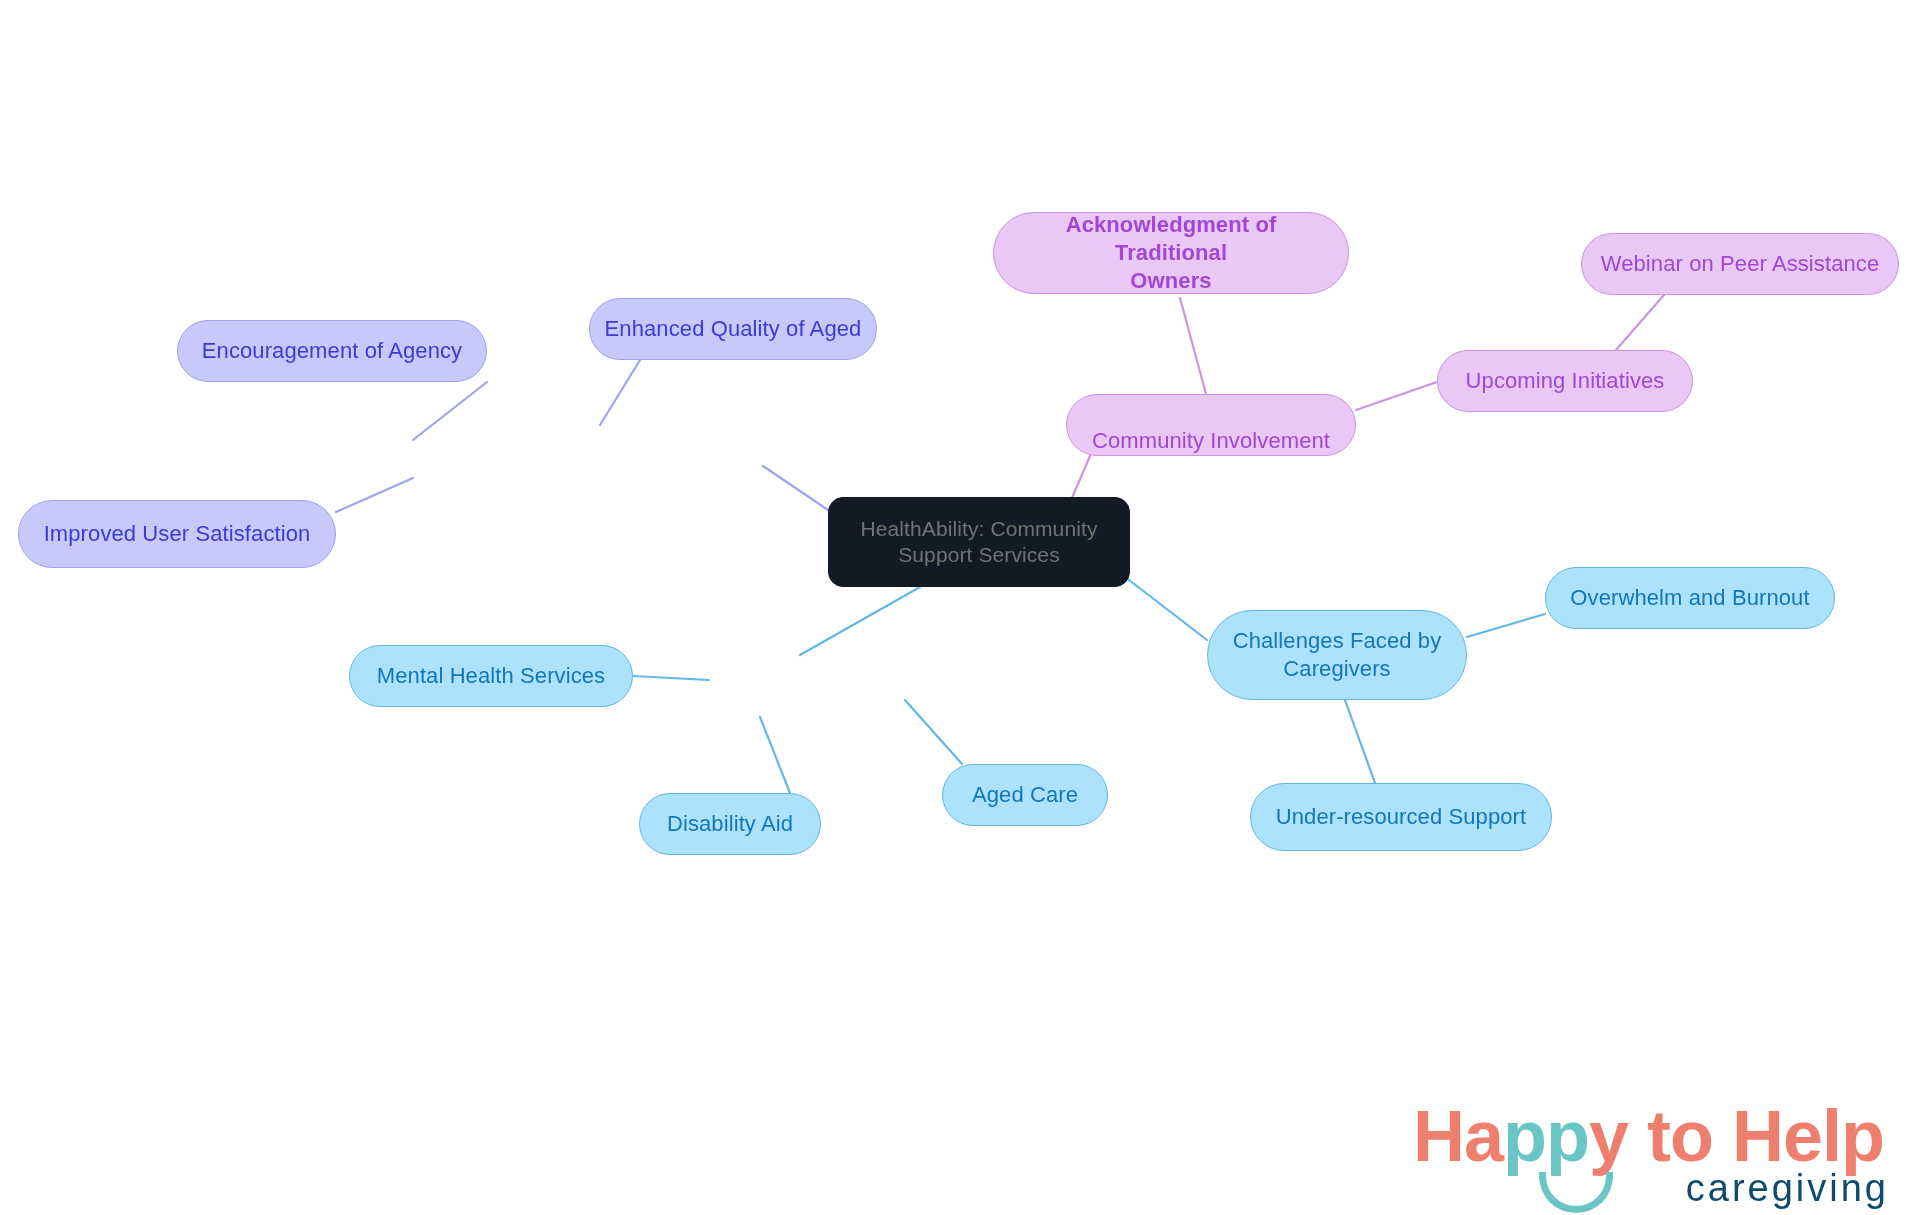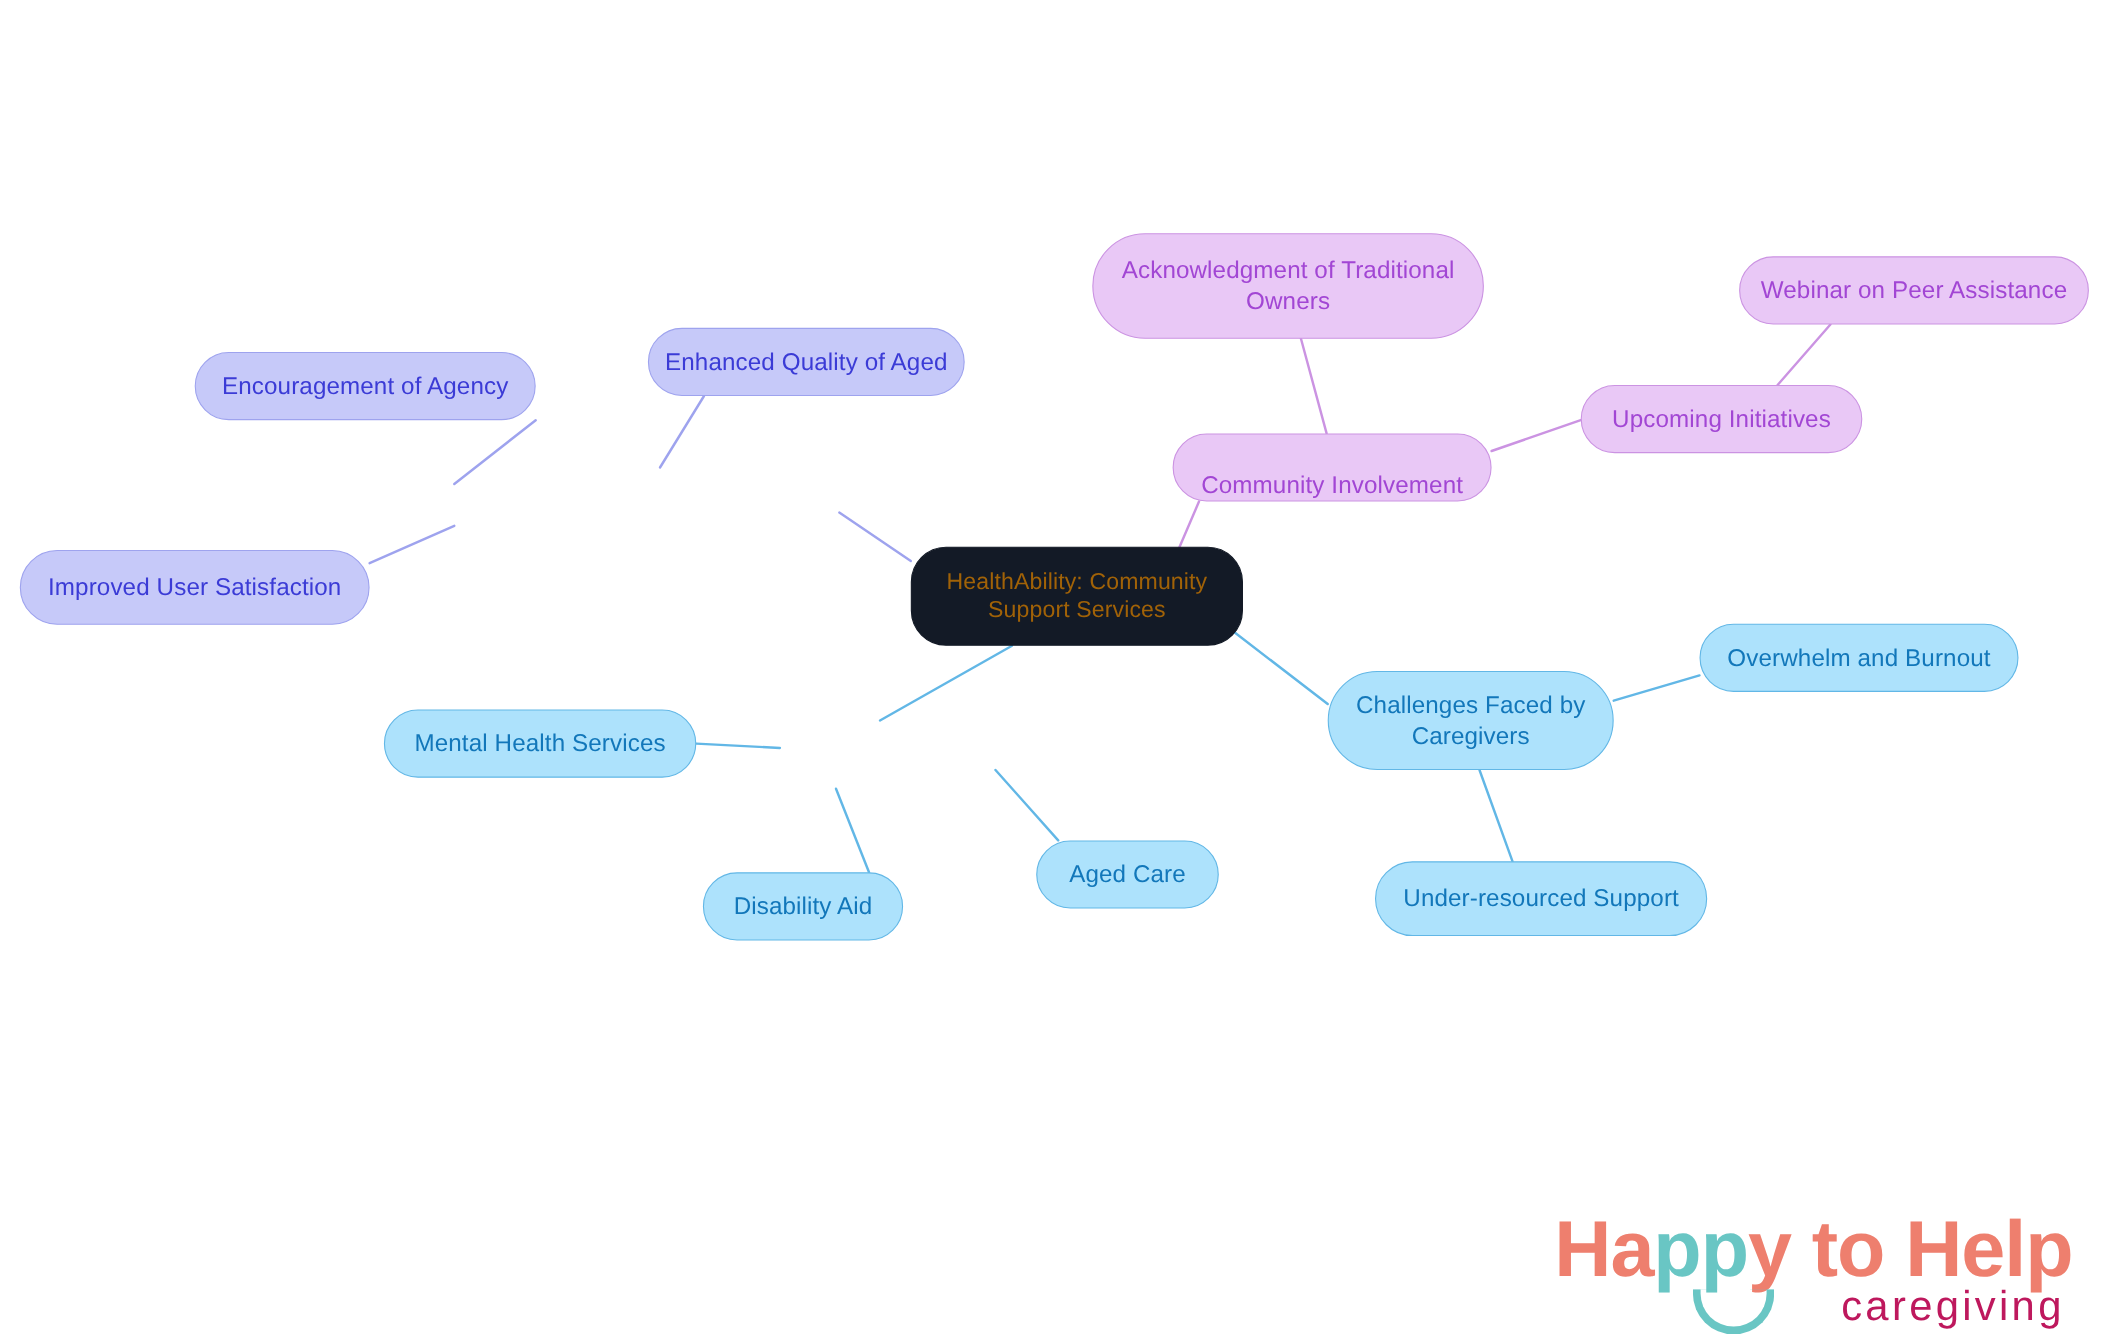--- a/index.html
+++ b/index.html
@@ -44,23 +44,23 @@
   }
   .node-label {
     display: block;
     white-space: pre-line;
   }
 
   
   .node.root {
     background: #131a26;
     border-color: #131a26;
-    color: #a16207;
+    color: #737373;
     font-size: 21px;
-    border-radius: 32px;
+    border-radius: 15px;
   }
 
   
   .node.lav {
     background: #c6c9f9;
     border-color: #9ea3ee;
     color: #3b3bd6;
     font-size: 22px;
   }
 
@@ -94,24 +94,24 @@
     top: 0;
     font-size: 72px;
     font-weight: bold;
     letter-spacing: -1px;
     color: #ee7f6e;
     white-space: nowrap;
   }
   .logo-main .teal { color: #69c6c4; }
   .logo-sub {
     position: absolute;
-    right: 16px;
+    right: 4px;
     top: 72px;
     font-size: 38px;
-    color: #be185d;
+    color: #0c4a6e;
     letter-spacing: 3px;
     white-space: nowrap;
     margin-left: 41px;
   }
   .logo-smile {
     position: absolute;
     left: 126px;
     top: 77px;
     width: 60px;
     height: 34px;
@@ -154,21 +154,21 @@
   <div class="node lav" style="left: 589px; top: 298px; width: 288px; height: 62px;">
     <span class="node-label">Enhanced Quality of Aged</span>
   </div>
   <div class="node lav" style="left: 18px; top: 500px; width: 318px; height: 68px;">
     <span class="node-label">Improved User Satisfaction</span>
   </div>
 
   <div class="node pink" style="left: 1066px; top: 394px; width: 290px; height: 62px; align-items: flex-end;">
     <span class="node-label">Community Involvement</span>
   </div>
-  <div class="node pink" style="left: 993px; top: 212px; width: 356px; height: 96px;">
+  <div class="node pink" style="left: 993px; top: 212px; width: 356px; height: 82px; font-weight: bold;">
     <span class="node-label">Acknowledgment of Traditional
 Owners</span>
   </div>
   <div class="node pink" style="left: 1437px; top: 350px; width: 256px; height: 62px;">
     <span class="node-label">Upcoming Initiatives</span>
   </div>
   <div class="node pink" style="left: 1581px; top: 233px; width: 318px; height: 62px;">
     <span class="node-label">Webinar on Peer Assistance</span>
   </div>
 

